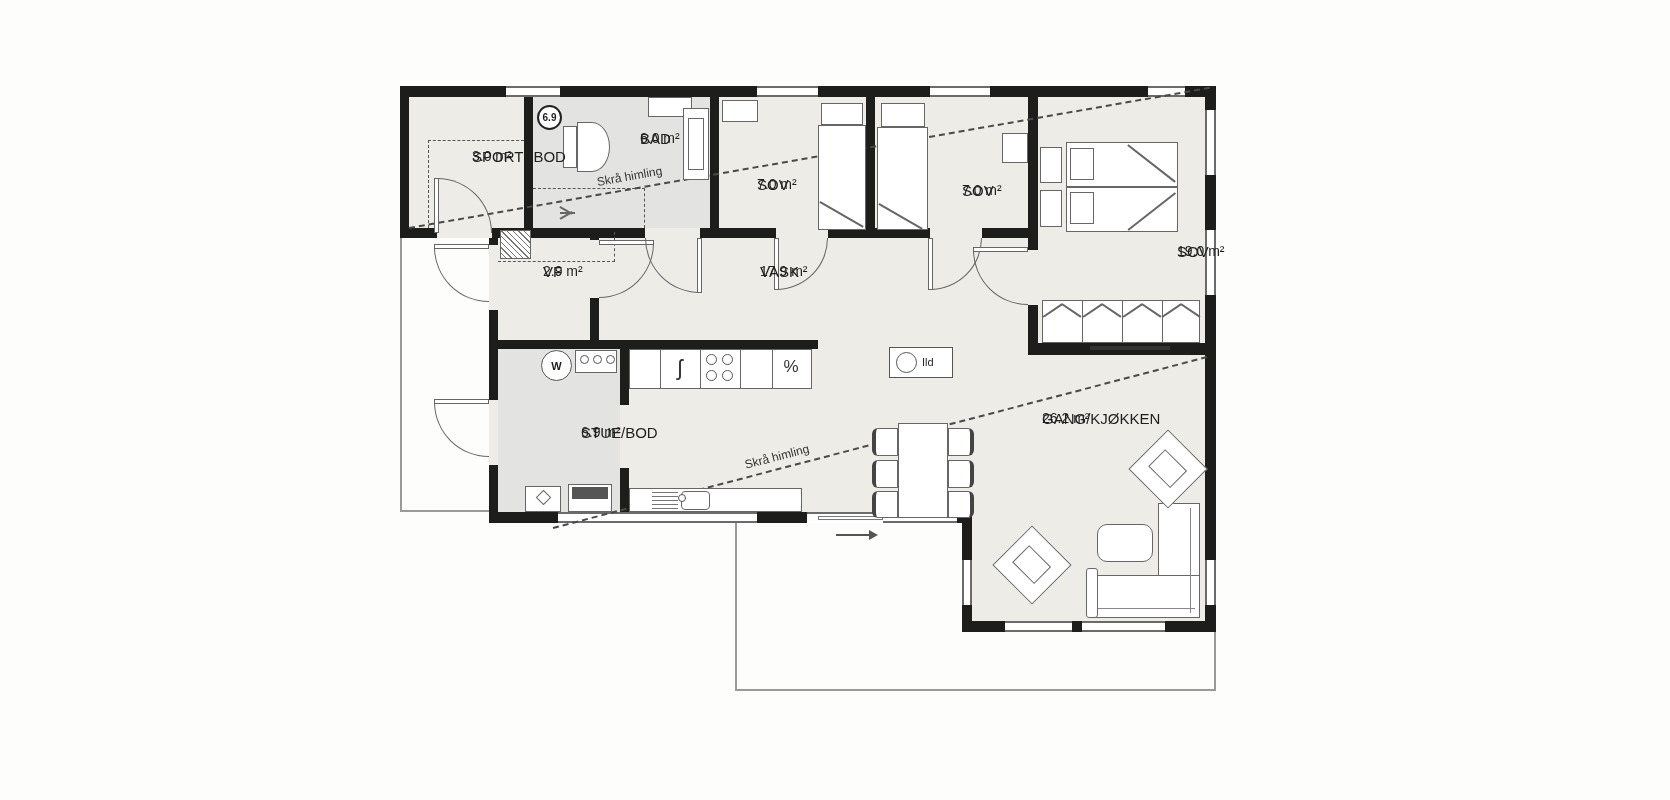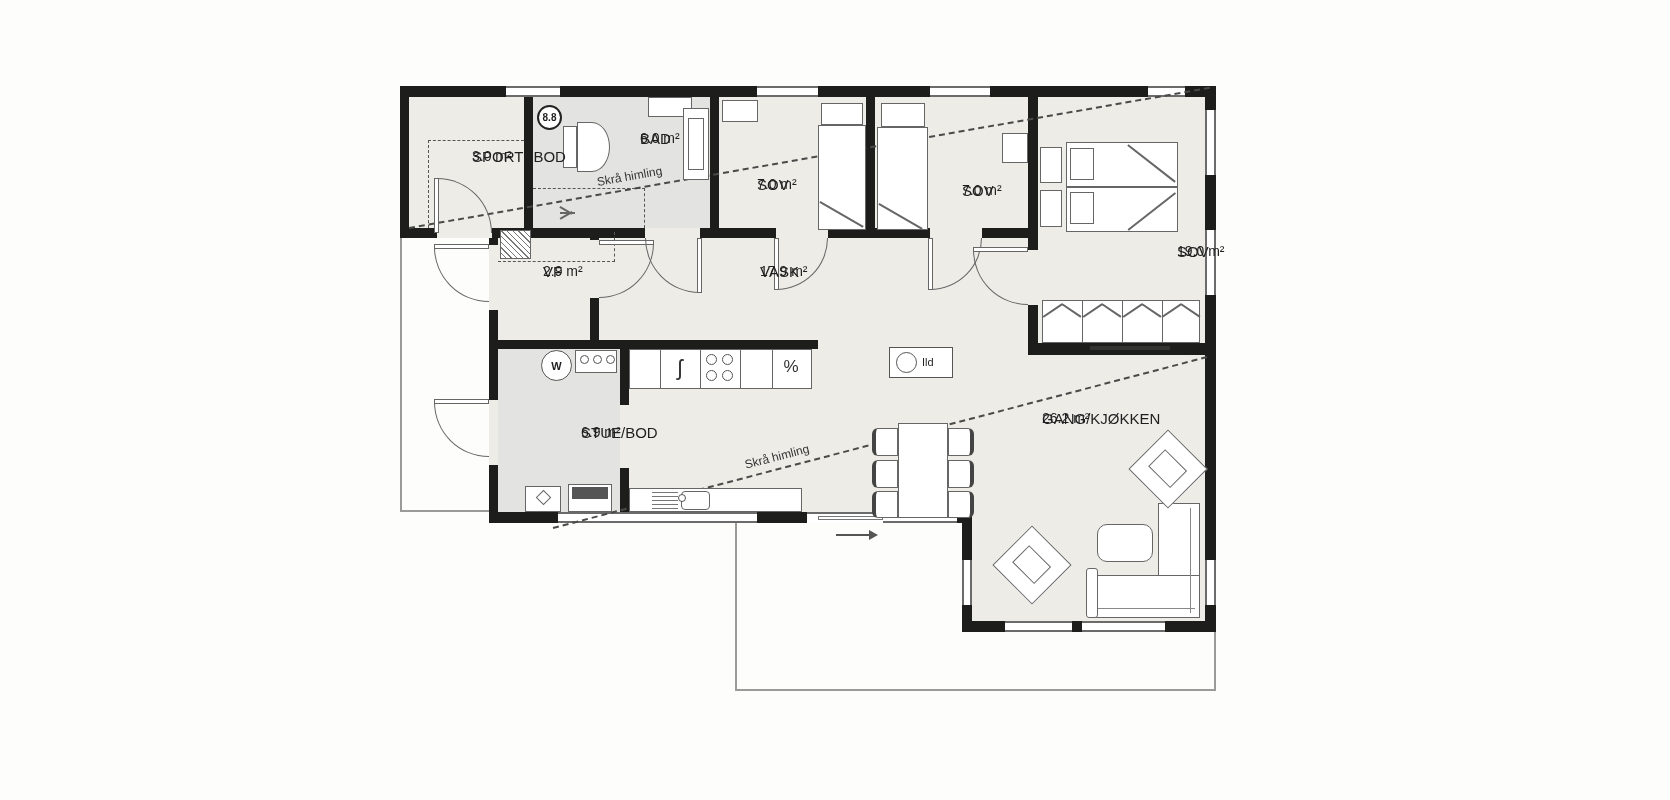--- a/index.html
+++ b/index.html
@@ -144,21 +144,21 @@
   <div class="fu" style="left:577px;top:122px;width:33px;height:50px;border-radius:0 55% 55% 0 / 0 50% 50% 0;"></div>
   <div class="fu" style="left:683px;top:108px;width:26px;height:72px;"></div>
   <div class="fu" style="left:688px;top:118px;width:16px;height:52px;"></div>
   <div class="tick" style="left:560px;top:206px;width:14px;transform:rotate(30deg);"></div>
   <div class="tick" style="left:560px;top:212px;width:15px;"></div>
   <div class="tick" style="left:560px;top:218px;width:14px;transform:rotate(-30deg);"></div>
 
   <div class="hatch" style="left:500px;top:230px;width:31px;height:29px;"></div>
 
   <div class="marker" style="left:537px;top:105px;width:25px;height:25px;">
-    <span>8.8</span>
+    <span>6.9</span>
   </div>
 
   <div class="fu" style="left:629px;top:349px;width:183px;height:40px;"></div>
   <div class="ln" style="left:660px;top:349px;width:1px;height:40px;"></div>
   <div class="ln" style="left:700px;top:349px;width:1px;height:40px;"></div>
   <div class="ln" style="left:740px;top:349px;width:1px;height:40px;"></div>
   <div class="ln" style="left:772px;top:349px;width:1px;height:40px;"></div>
   <div class="sym" style="left:666px;top:355px;width:28px;font-size:22px;">ʃ</div>
   <div class="circle" style="left:706px;top:354px;width:11px;height:11px;"></div>
   <div class="circle" style="left:722px;top:354px;width:11px;height:11px;"></div>

